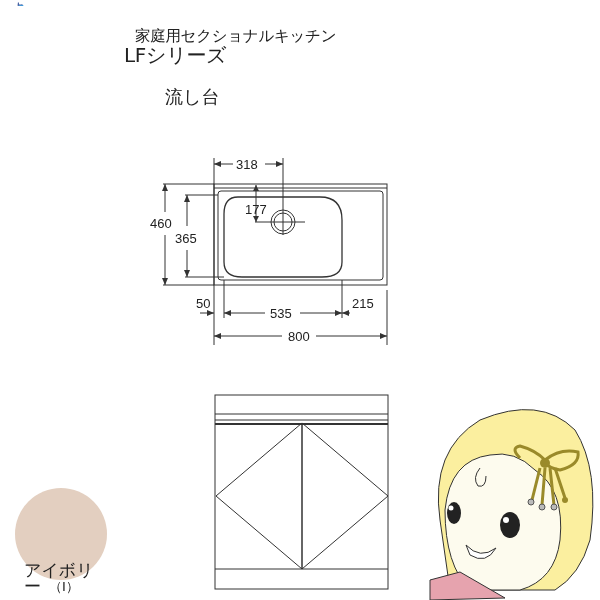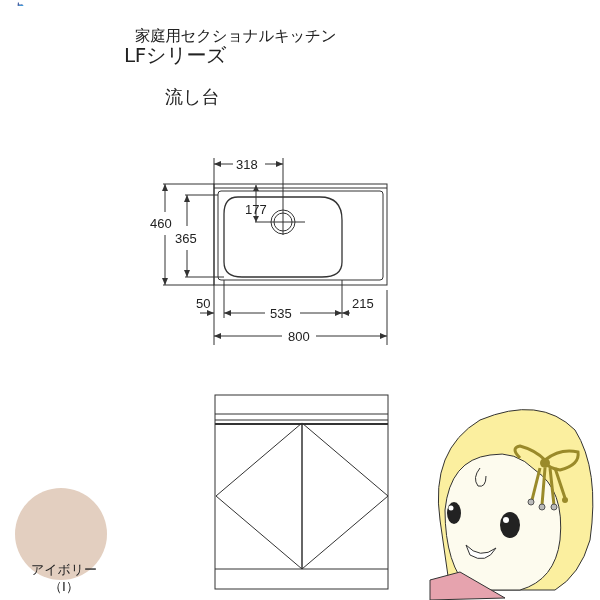--- a/index.html
+++ b/index.html
@@ -4,21 +4,21 @@
 <style>
   html,body{margin:0;padding:0;background:#fff;}
   body{width:600px;height:600px;position:relative;overflow:hidden;font-family:"DejaVu Sans","Liberation Sans",sans-serif;color:#222;}
   .abs{position:absolute;}
   .logo{left:20px;top:25px;width:80px;height:48px;}
   .title1{left:135px;top:27px;font-size:15.5px;line-height:18px;letter-spacing:-0.3px;}
   .title2{left:124px;top:46px;font-size:20px;line-height:18px;letter-spacing:-0.3px;}
   .title3{left:132px;top:84px;font-size:18px;line-height:26px;margin-left:33px;}
   .dim{font-family:"Liberation Sans","DejaVu Sans",sans-serif;font-size:13px;fill:#222;}
   .swatch{left:15px;top:488px;width:92px;height:92px;border-radius:50%;}
-  .sw-label{left:24px;top:562px;font-size:13px;line-height:16px;text-align:center;width:80px;}
+  .sw-label{left:24px;top:562px;font-size:17px;line-height:16px;text-align:left;width:80px;}
   .sw-code{left:24px;top:579px;font-size:13px;line-height:16px;text-align:center;width:80px;}
   svg{position:absolute;left:0;top:0;}
 </style>
 </head>
 <body>
 
 <svg class="abs logo" width="600" height="600" viewBox="0 0 600 600" style="left:0;top:0;">
 
   <path d="M24 31 L35 31 L35 61 L90 61 L86 73 L20 73 Z" fill="#1e3f8f"></path>
   <path d="M38 62 L94 62 L90 71 L36 71 Z" fill="#3aa6e6"></path>

